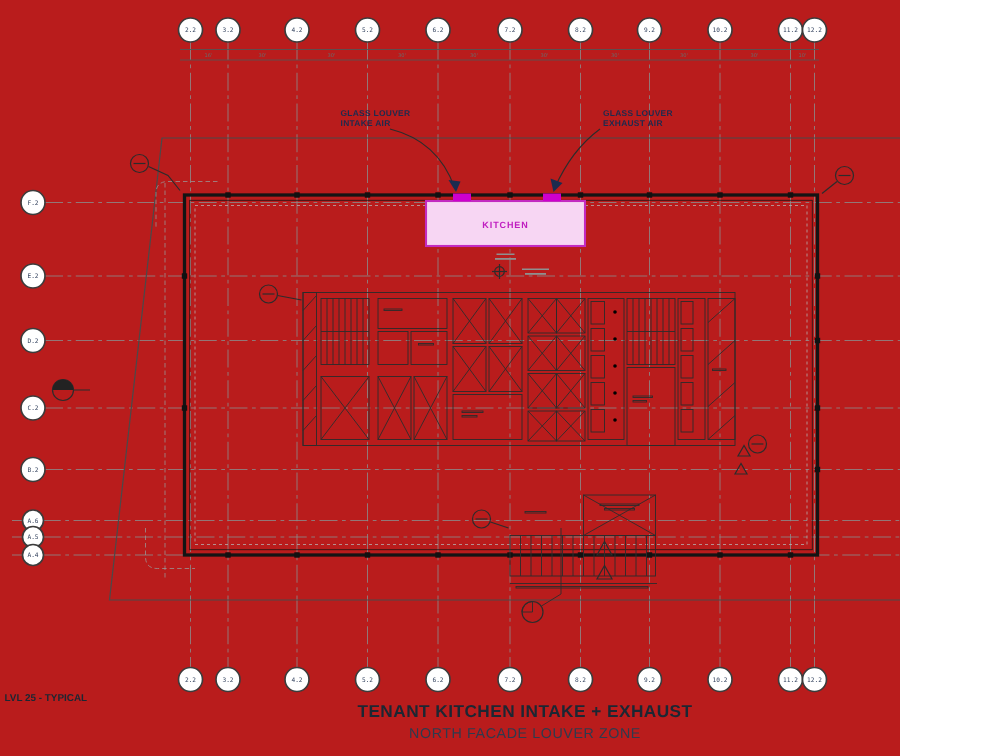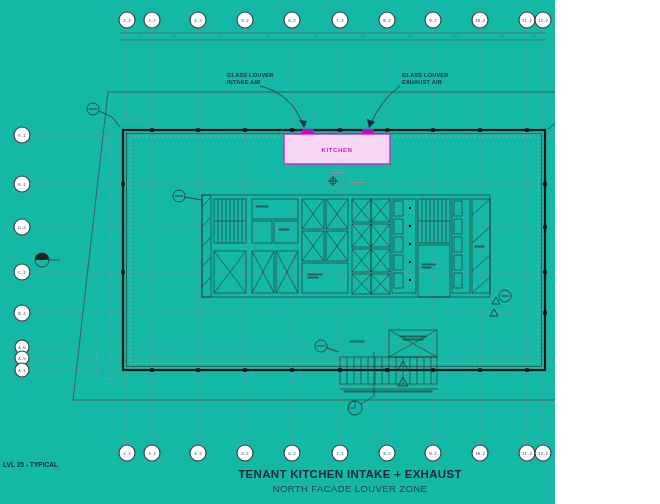--- a/index.html
+++ b/index.html
@@ -1,16 +1,16 @@
 <!DOCTYPE html>
 <html><head>
 <meta charset="utf-8">
 <style>
   html,body{margin:0;padding:0;background:#ffffff;}
-  .canvas{position:relative;width:555px;height:504px;background:#14b8a6;overflow:hidden;
+  .canvas{position:relative;width:600px;height:504px;background:#b91c1c;overflow:hidden;
           font-family:"Liberation Sans", sans-serif;}
   svg{display:block;}
   .gl{stroke:#8a8a8a;stroke-width:.55;stroke-dasharray:12 3 2.5 3;fill:none;}
   .gl2{stroke:#9a9a9a;stroke-width:.5;stroke-dasharray:3 2;fill:none;}
   .gb{fill:#ffffff;stroke:#3c3c3c;stroke-width:1.1;}
   .gbt{font:4.1px "DejaVu Sans Mono", monospace;fill:#33425e;text-anchor:middle;}
   .dimt{font:3.4px "DejaVu Sans", sans-serif;fill:#6a6a6a;text-anchor:middle;}
   .ann{font:700 5.6px "Liberation Sans", sans-serif;fill:#1d2b4f;letter-spacing:.2px;}
   .wall{stroke:#141414;fill:none;}
   .thin line,.thin rect,.thin path,.thin polyline{stroke:#2c2c2c;stroke-width:.6;fill:none;}

